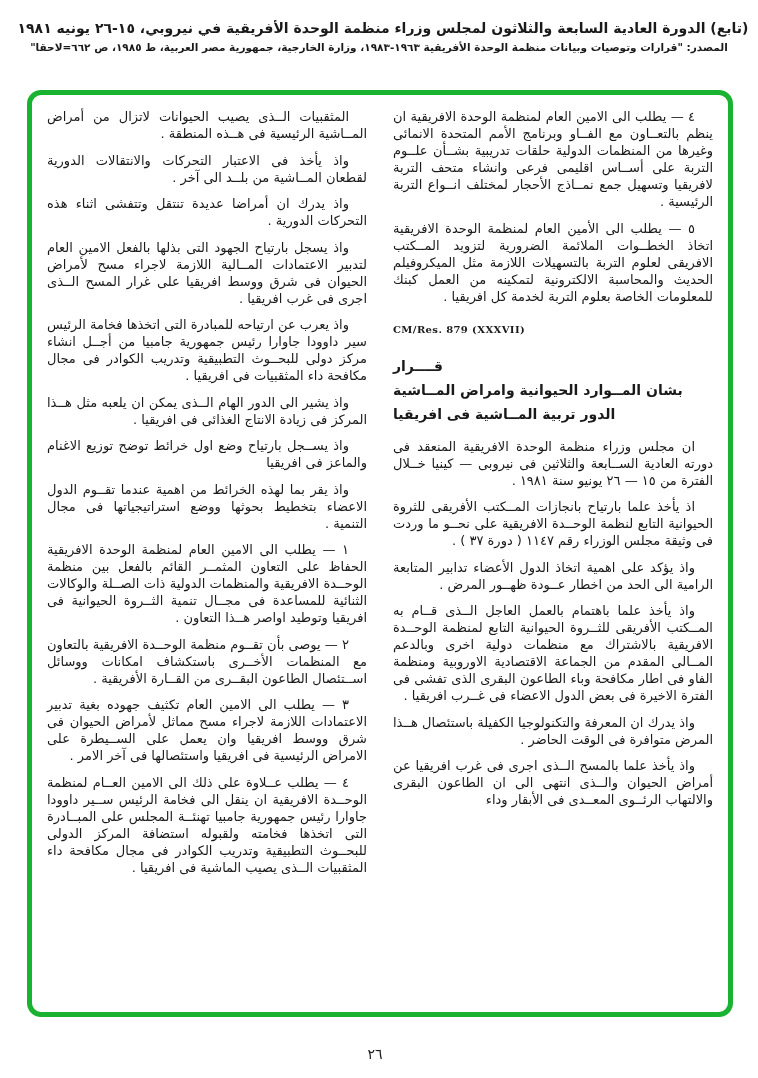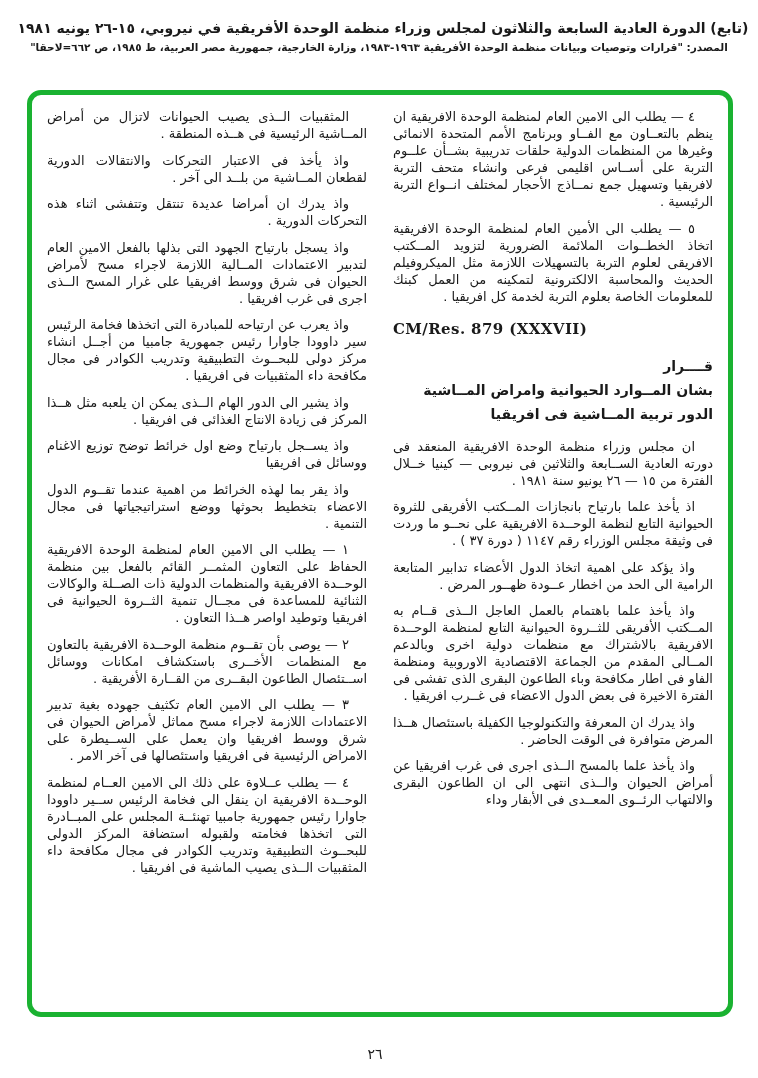--- a/index.html
+++ b/index.html
@@ -52,26 +52,26 @@
   }
   .col p{
     margin:0 0 9.5px 0;
     text-indent:18px;
   }
   .res-code{
     direction:ltr;
     text-align:left;
     font-family:"DejaVu Serif",serif;
     font-weight:bold;
-    font-size:15px;
+    font-size:10px;
     letter-spacing:0.4px;
     margin:16px 0 14px 0;
   }
   .res-title{
-    text-align:right;
+    text-align:left;
     font-weight:bold;
     margin:16px 0 12px 0;
   }
   .res-title .t-line{
     font-size:14px;
     line-height:24px;
     text-indent:0;
   }
   .page-number{
     position:absolute;
@@ -114,21 +114,21 @@
       <p>واذ يأخذ علما بالمسح الــذى اجرى فى غرب افريقيا عن أمراض الحيوان والــذى انتهى الى ان الطاعون البقرى والالتهاب الرئــوى المعــدى فى الأبقار وداء</p>
     </section>
 
     <section class="col">
       <p>المثقبيات الــذى يصيب الحيوانات لاتزال من أمراض المــاشية الرئيسية فى هــذه المنطقة .</p>
       <p>واذ يأخذ فى الاعتبار التحركات والانتقالات الدورية لقطعان المــاشية من بلــد الى آخر .</p>
       <p>واذ يدرك ان أمراضا عديدة تنتقل وتتفشى اثناء هذه التحركات الدورية .</p>
       <p>واذ يسجل بارتياح الجهود التى بذلها بالفعل الامين العام لتدبير الاعتمادات المــالية اللازمة لاجراء مسح لأمراض الحيوان فى شرق ووسط افريقيا على غرار المسح الــذى اجرى فى غرب افريقيا .</p>
       <p>واذ يعرب عن ارتياحه للمبادرة التى اتخذها فخامة الرئيس سير داوودا جاوارا رئيس جمهورية جامبيا من أجــل انشاء مركز دولى للبحــوث التطبيقية وتدريب الكوادر فى مجال مكافحة داء المثقبيات فى افريقيا .</p>
       <p>واذ يشير الى الدور الهام الــذى يمكن ان يلعبه مثل هــذا المركز فى زيادة الانتاج الغذائى فى افريقيا .</p>
-      <p>واذ يســجل بارتياح وضع اول خرائط توضح توزيع الاغنام ووسائل فى افريقيا</p>
+      <p>واذ يســجل بارتياح وضع اول خرائط توضح توزيع الاغنام والماعز فى افريقيا</p>
       <p>واذ يقر بما لهذه الخرائط من اهمية عندما تقــوم الدول الاعضاء بتخطيط بحوثها ووضع استراتيجياتها فى مجال التنمية .</p>
       <p>١ — يطلب الى الامين العام لمنظمة الوحدة الافريقية الحفاظ على التعاون المثمــر القائم بالفعل بين منظمة الوحــدة الافريقية والمنظمات الدولية ذات الصــلة والوكالات الثنائية للمساعدة فى مجــال تنمية الثــروة الحيوانية فى افريقيا وتوطيد اواصر هــذا التعاون .</p>
       <p>٢ — يوصى بأن تقــوم منظمة الوحــدة الافريقية بالتعاون مع المنظمات الأخــرى باستكشاف امكانات ووسائل اســتئصال الطاعون البقــرى من القــارة الأفريقية .</p>
       <p>٣ — يطلب الى الامين العام تكثيف جهوده بغية تدبير الاعتمادات اللازمة لاجراء مسح مماثل لأمراض الحيوان فى شرق ووسط افريقيا وان يعمل على الســيطرة على الامراض الرئيسية فى افريقيا واستئصالها فى آخر الامر .</p>
       <p>٤ — يطلب عــلاوة على ذلك الى الامين العــام لمنظمة الوحــدة الافريقية ان ينقل الى فخامة الرئيس ســير داوودا جاوارا رئيس جمهورية جامبيا تهنئــة المجلس على المبــادرة التى اتخذها فخامته ولقبوله استضافة المركز الدولى للبحــوث التطبيقية وتدريب الكوادر فى مجال مكافحة داء المثقبيات الــذى يصيب الماشية فى افريقيا .</p>
     </section>
 
   </div>
 </main>
 

